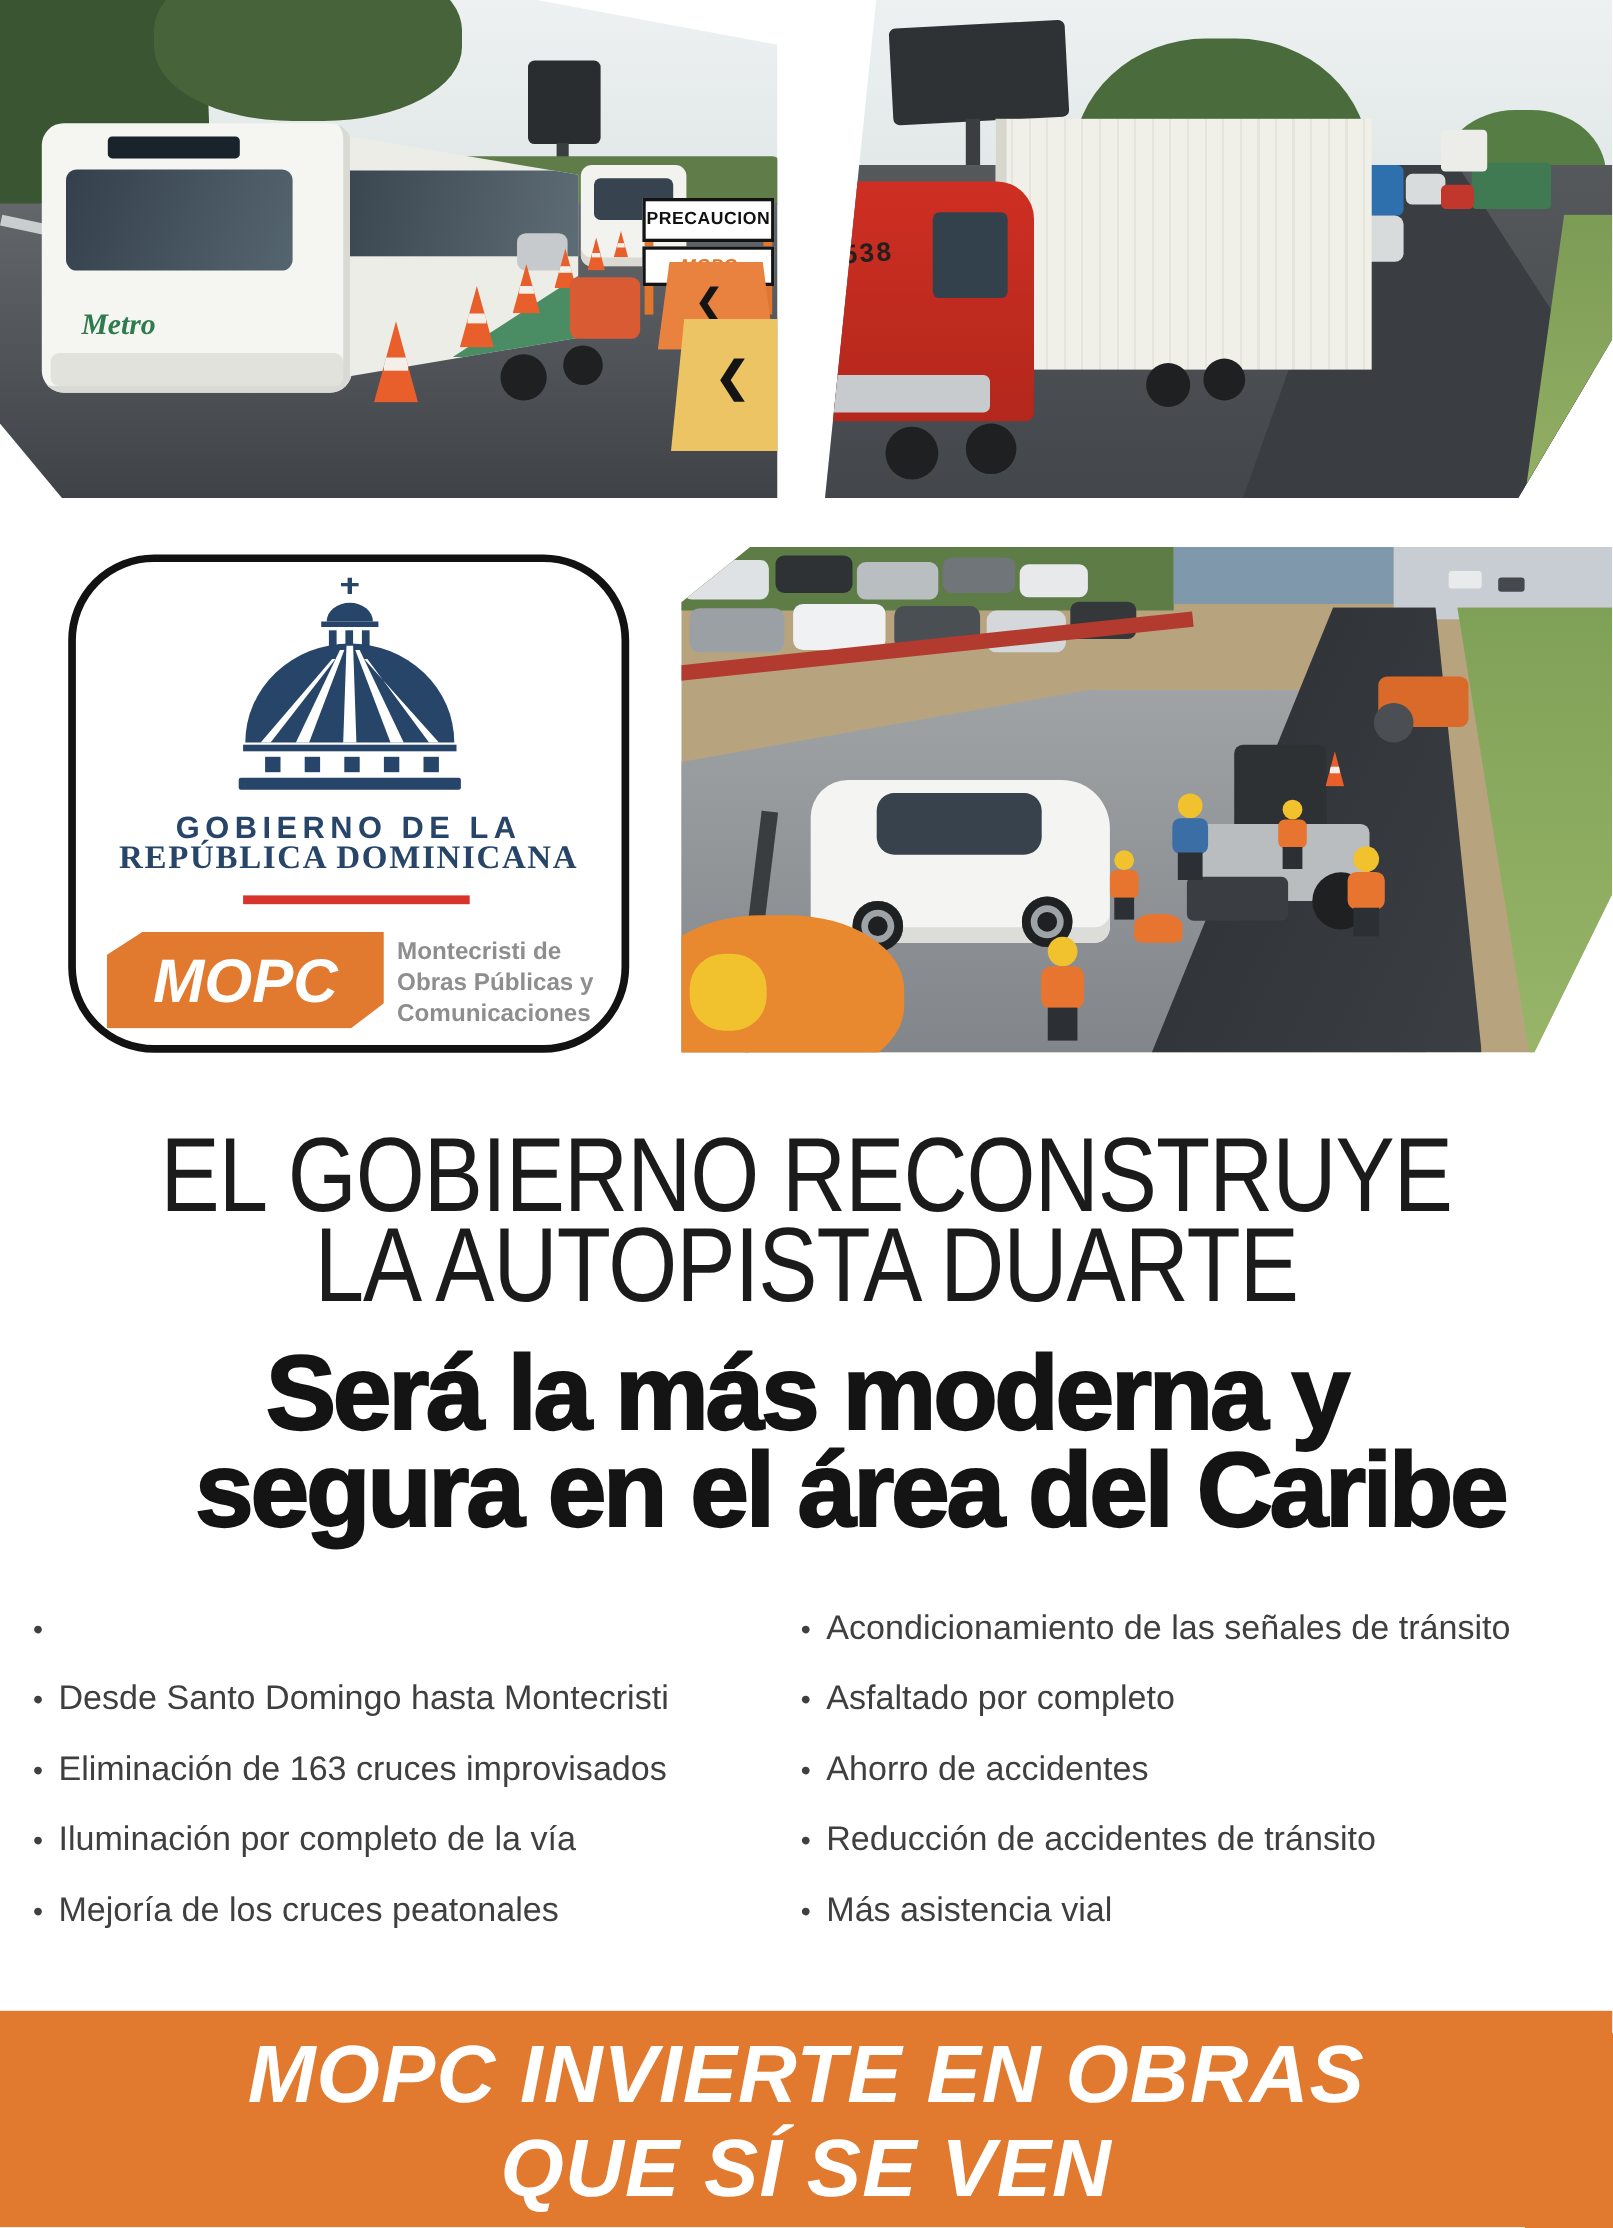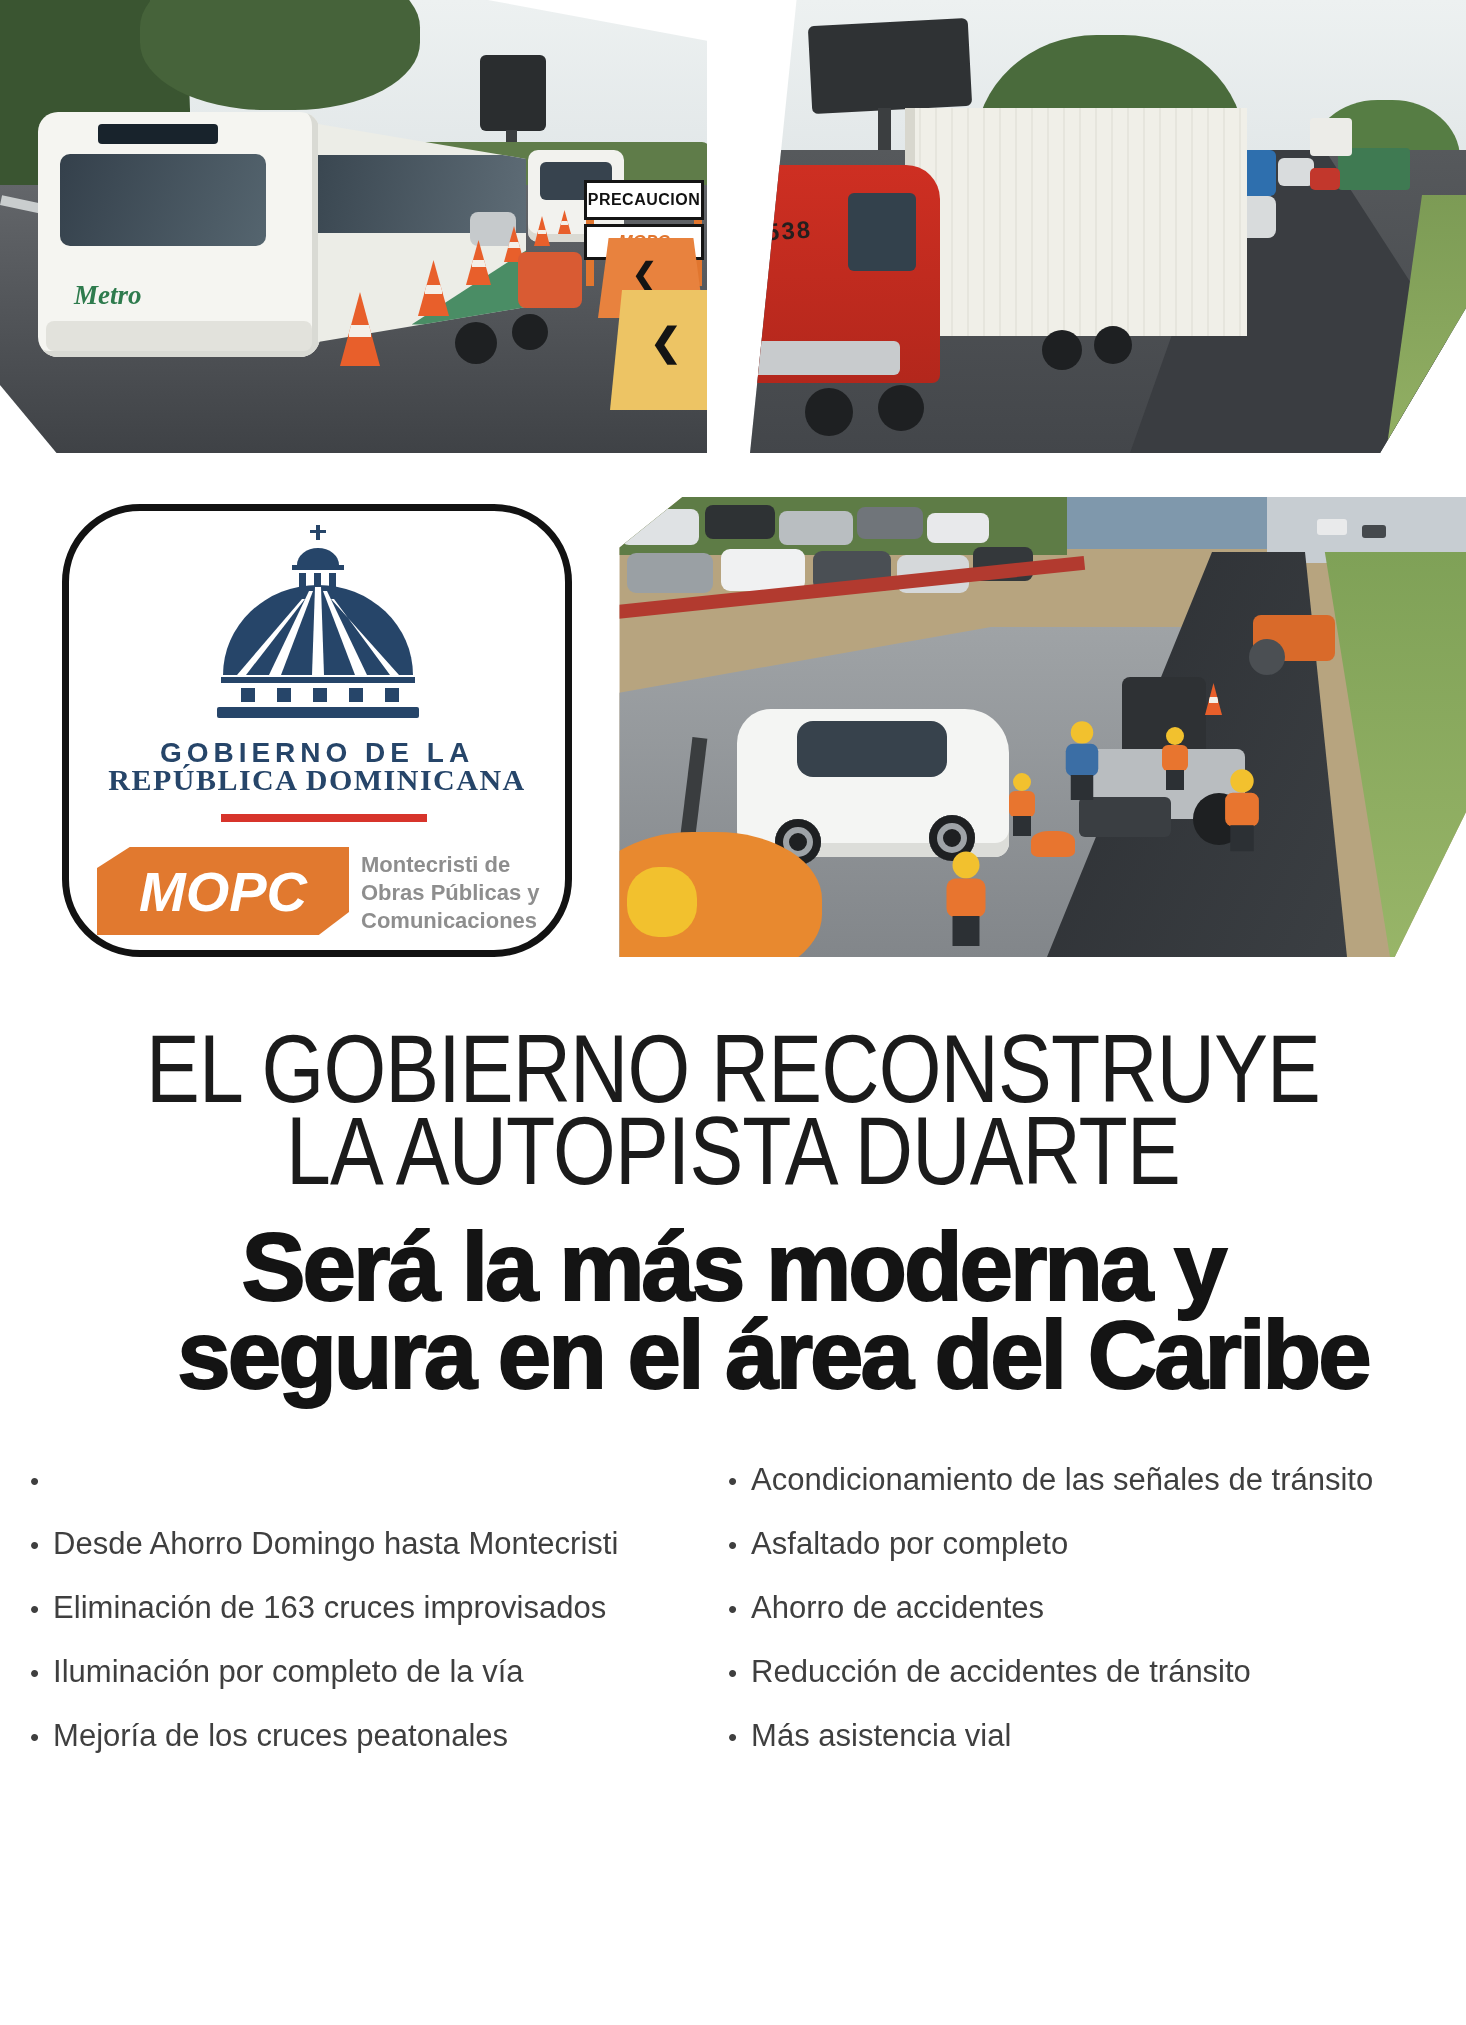--- a/index.html
+++ b/index.html
@@ -282,21 +282,21 @@
 
   <div class="h2line" style="top:1212px;">Será la más moderna y</div>
   <div class="h2line" style="top:1300px;padding-left:40px;">segura en el área del Caribe</div>
 
   <div class="bullet-col" style="left:30px;">
     <div class="bullet-item">
         <span class="bullet-dot">•</span>
       </div>
     <div class="bullet-item">
         <span class="bullet-dot">•</span>
-        <span>Desde Ahorro Domingo hasta Montecristi</span>
+        <span>Desde Santo Domingo hasta Montecristi</span>
       </div>
     <div class="bullet-item">
         <span class="bullet-dot">•</span>
         <span>Eliminación de 163 cruces improvisados</span>
       </div>
     <div class="bullet-item">
         <span class="bullet-dot">•</span>
         <span>Iluminación por completo de la vía</span>
       </div>
     <div class="bullet-item">
@@ -320,14 +320,18 @@
     <div class="bullet-item">
         <span class="bullet-dot">•</span>
         <span>Reducción de accidentes de tránsito</span>
       </div>
     <div class="bullet-item">
         <span class="bullet-dot">•</span>
         <span>Más asistencia vial</span>
       </div>
   </div>
 
+  <div class="banner">
+    <div class="line" style="top:15px;">MOPC INVIERTE EN OBRAS</div>
+    <div class="line" style="top:100px;">QUE SÍ SE VEN</div>
+  </div>
 
 </div>
 
 </body></html>

